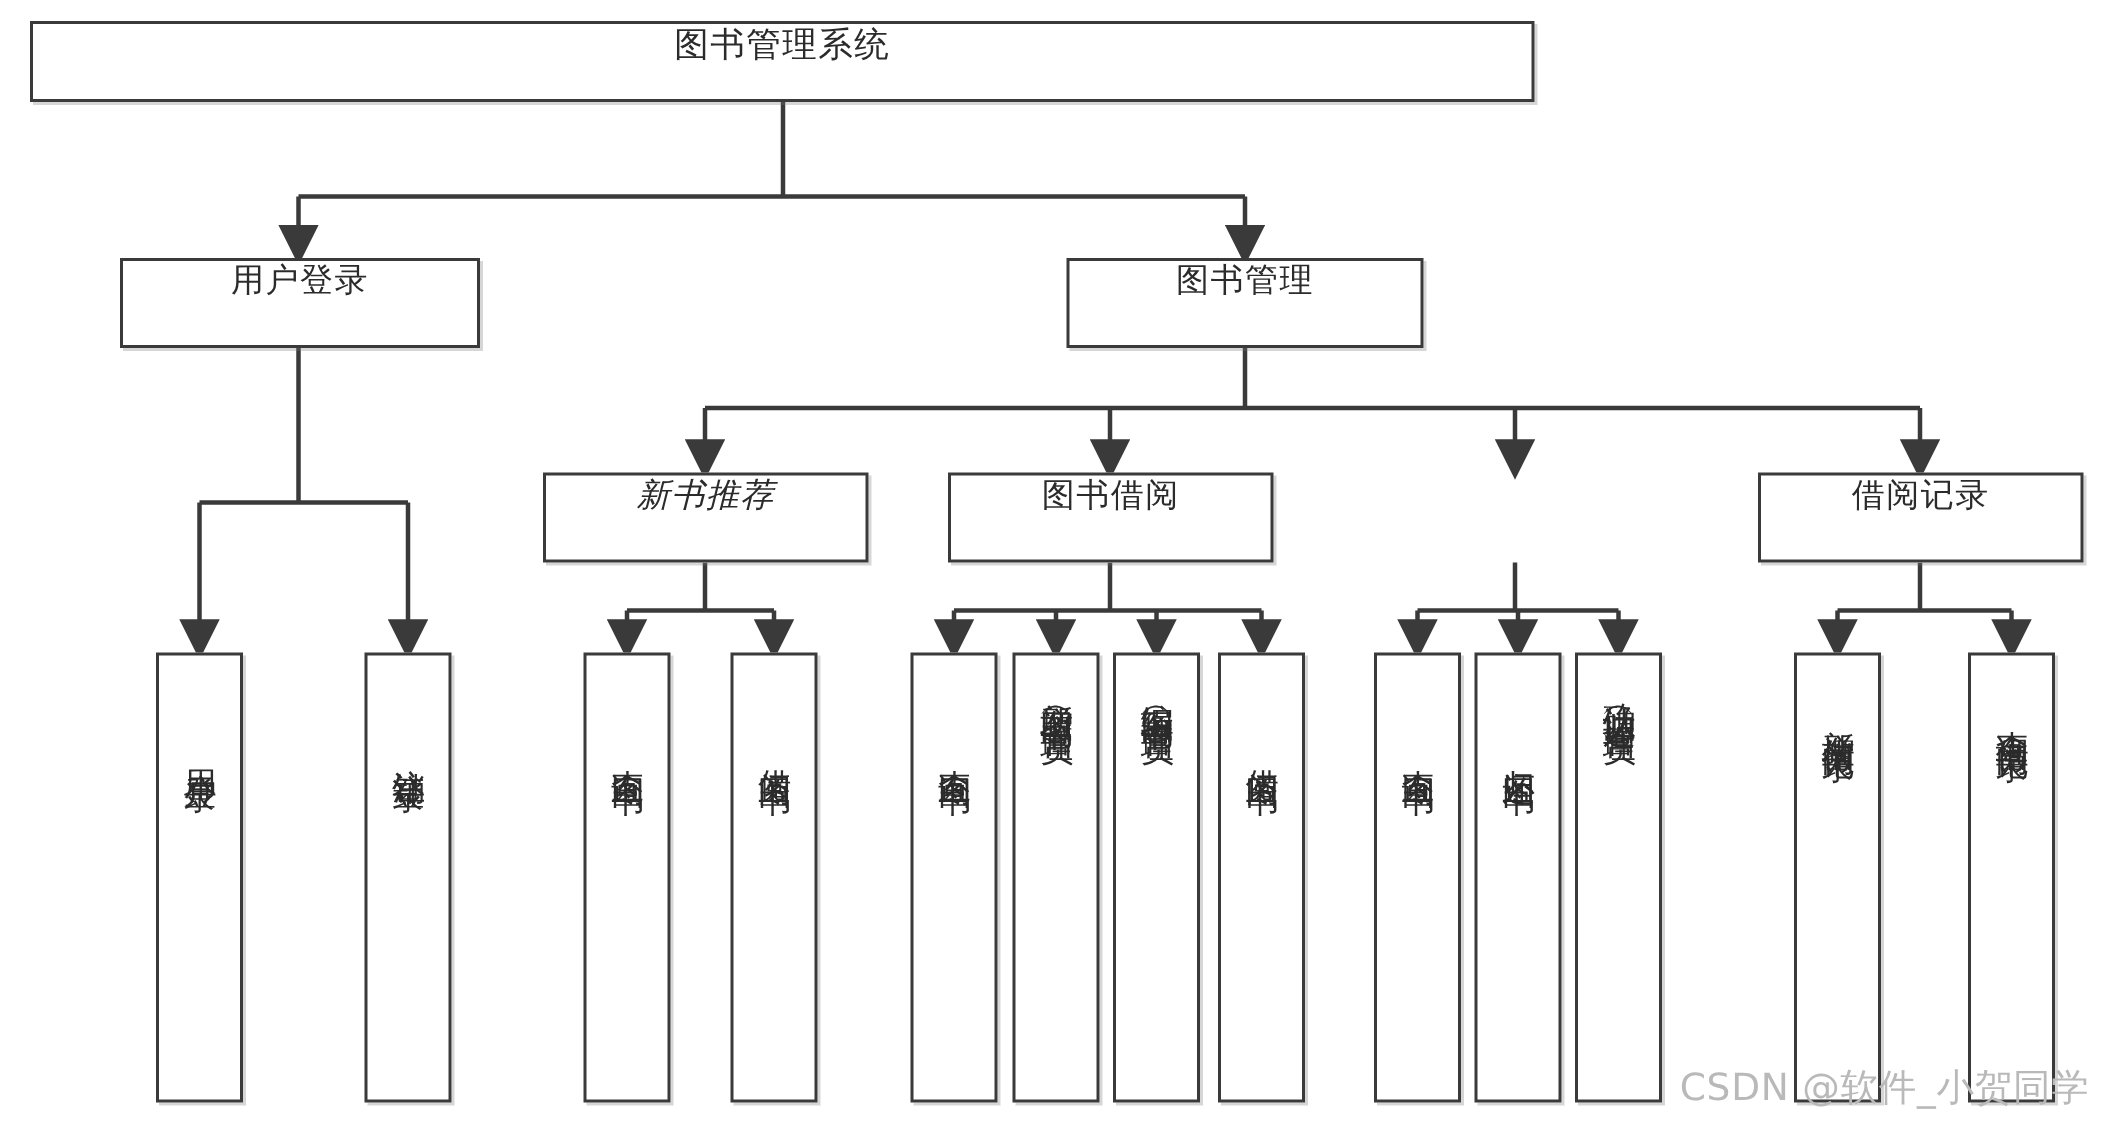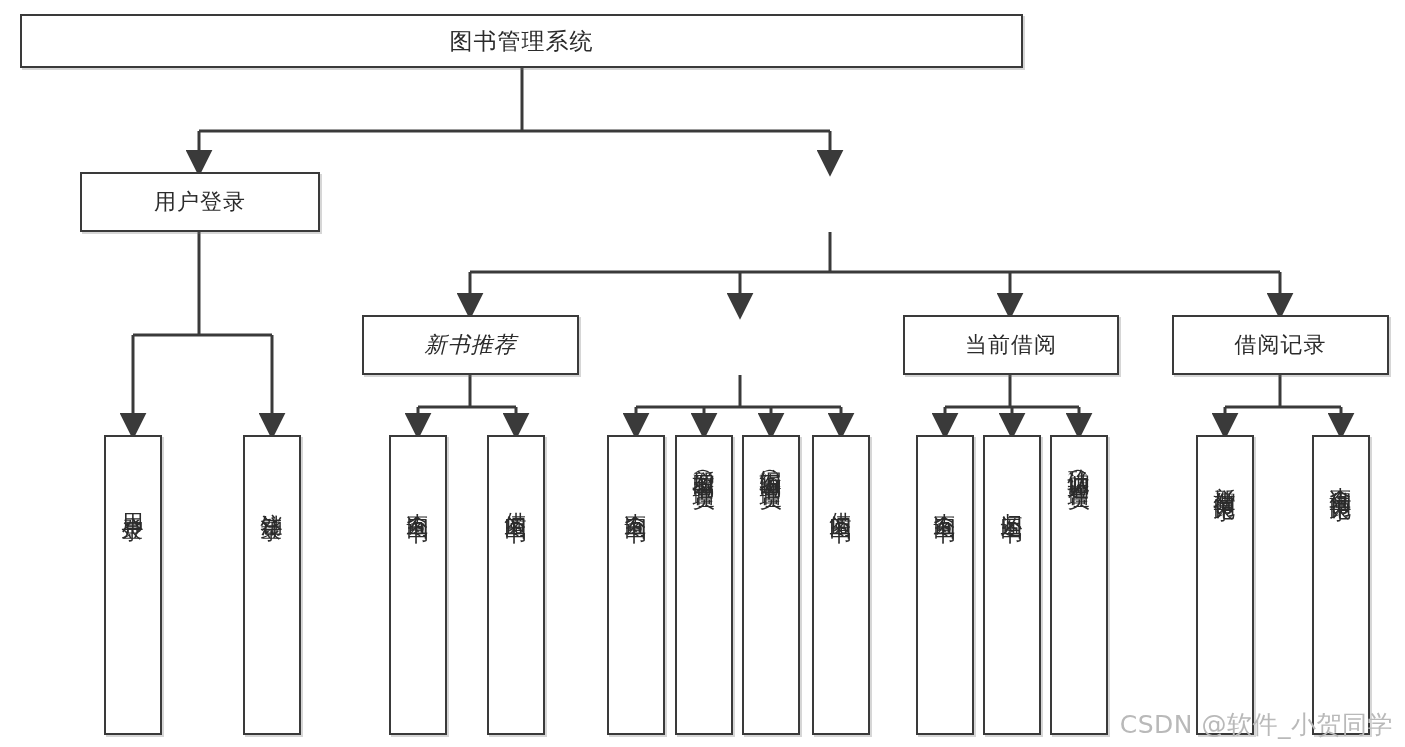--- a/index.html
+++ b/index.html
@@ -25,21 +25,20 @@
     width: 1405px;
     height: 747px;
     pointer-events: none;
   }
   .node {
     position: absolute;
     box-sizing: border-box;
     border: 2.5px solid #3a3a3a;
     background: #ffffff;
     display: flex;
-    align-items: center;
     justify-content: center;
     color: #2b2b2b;
     box-shadow: 2px 2px 0 rgba(120,120,120,0.30);
   }
   .node .label {
     display: block;
     text-align: center;
     line-height: 1.25;
     letter-spacing: 1px;
   }
@@ -130,26 +129,29 @@
     </g>
   </svg>
 
   <div class="node root" style="left:20px; top:14px; width:1003px; height:54px;">
     <span class="label">图书管理系统</span>
   </div>
 
   <div class="node level2" style="left:80px; top:172px; width:240px; height:60px;">
     <span class="label">用户登录</span>
   </div>
+  <div class="node level2" style="left:711px; top:172px; width:238px; height:60px;">
+    <span class="label">图书管理</span>
+  </div>
 
   <div class="node level2" style="left:362px; top:315px; width:217px; height:60px;font-style:italic;">
     <span class="label">新书推荐</span>
   </div>
-  <div class="node level2" style="left:903px; top:315px; width:216px; height:60px;">
-    <span class="label">当前借阅</span>
+  <div class="node level2" style="left:632px; top:315px; width:217px; height:60px;">
+    <span class="label">图书借阅</span>
   </div>
   <div class="node level2" style="left:1172px; top:315px; width:217px; height:60px;">
     <span class="label">借阅记录</span>
   </div>
 
   <div class="node leaf mid" style="left:104px; top:435px; width:58px; height:300px;">
     <span class="label">用户登录</span>
   </div>
   <div class="node leaf mid" style="left:243px; top:435px; width:58px; height:300px;">
     <span class="label">注销登录</span>

